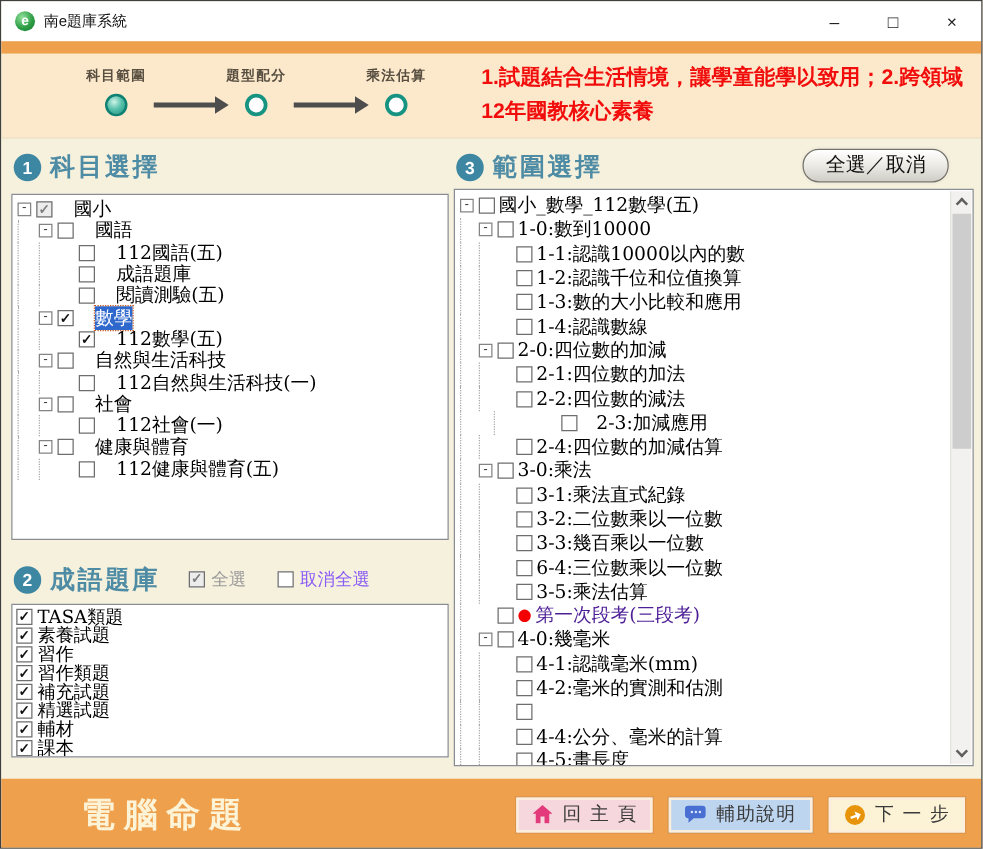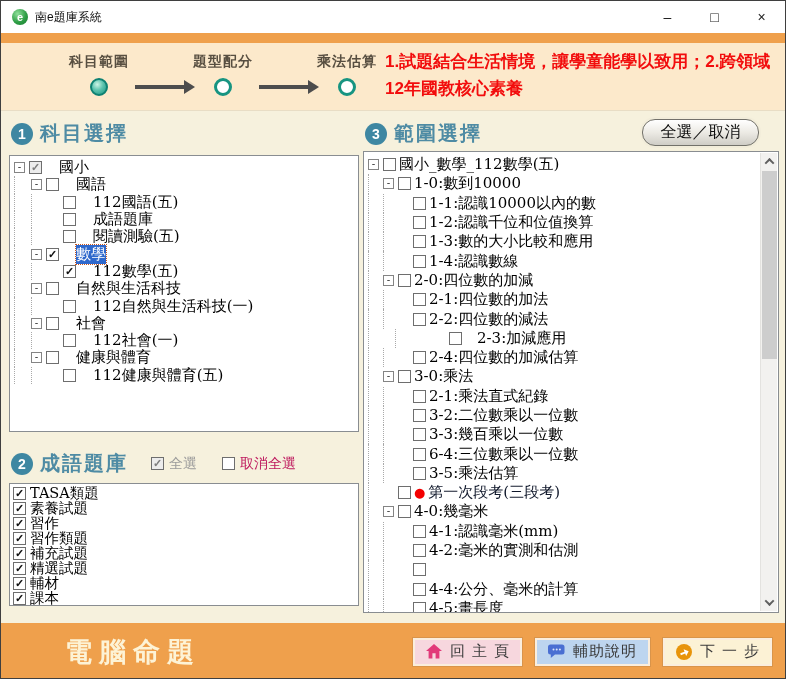--- a/index.html
+++ b/index.html
@@ -19,21 +19,21 @@
   .win-controls { margin-left:auto; display:flex; height:100%; }
   .wc { width:47px; height:100%; display:flex; align-items:center; justify-content:center;
     font-size:14px; color:#222; cursor:pointer; }
   
   .strip { position:absolute; left:0; top:32px; width:100%; height:10px; background:#efa04c; }
   
   .header { position:absolute; left:0; top:42px; width:100%; height:68px; background:#fce9cb;
     border-bottom:1px solid #e8ddc5; }
   .stepper { position:absolute; left:68px; top:10px; display:flex; align-items:flex-end; }
   .step { display:flex; flex-direction:column; align-items:center; }
-  .step-label { font-size:14px; font-weight:bold; color:#584f41; letter-spacing:1px; margin-bottom:7px; white-space:nowrap; }
+  .step-label { font-size:11px; font-weight:bold; color:#584f41; letter-spacing:1px; margin-bottom:7px; white-space:nowrap; }
   .step-circle { width:18px; height:18px; border-radius:50%; }
   .step-circle.active { border:2px solid #0e8172;
     background:radial-gradient(circle at 38% 32%, #cdf4e6 0%, #5cc3ae 45%, #179481 100%); }
   .step-circle.inactive { border:3px solid #179481; background:#fff; }
   .arrow { width:56px; height:4px; background:#4d4d4d; margin:0 2px 7px 6px; position:relative; }
   .arrow::after { content:""; position:absolute; right:-4px; top:50%; transform:translateY(-50%);
     border-left:11px solid #4d4d4d; border-top:7px solid transparent; border-bottom:7px solid transparent; }
   .notice { position:absolute; left:384px; top:5px; width:401px; overflow:hidden;
     color:#f20d0d; font-weight:bold; font-size:17px; line-height:27px; }
   .notice div { white-space:nowrap; }
@@ -51,26 +51,26 @@
   .exp { width:11px; height:11px; border:1px solid #848484; background:#fff; color:#333;
     font-size:10px; line-height:8px; text-align:center; flex:0 0 auto; margin-right:4px;
     font-family:"DejaVu Sans Mono", monospace; }
   .exsp { width:11px; flex:0 0 auto; margin-right:4px; }
   .cbx { width:13px; height:13px; border:1px solid #6e6e6e; background:#fff; color:#111;
     font-size:11px; line-height:11px; font-weight:bold; text-align:center; flex:0 0 auto; }
   .cbx.part { background:#ececec; color:#7e7e7e; }
   .tlb { margin-left:3px; white-space:nowrap; }
   .tlb.gap { margin-left:17px; }
   .tlb.sel { background:#2e68cc; color:#fff; outline:1px dotted #c8571f; }
-  .tlb.redlb { color:#0f172a; }
+  .tlb.redlb { color:#4c1d95; }
   .dot { color:#f40000; font-size:13px; margin-left:3px; line-height:13px; }
   
   .sec2-extra { display:flex; align-items:center; font-size:14px; }
   .mini-lb.dim { color:#9b9b9b; }
-  .mini-lb { margin-left:5px; color:#be185d; }
+  .mini-lb { margin-left:5px; color:#8b5cf6; }
   
   .srclist { padding-top:2px; font-family:"DejaVu Serif", serif; font-size:14.5px; }
   .srow { display:flex; align-items:center; height:15px; padding-left:3px; }
   .slb { margin-left:4px; white-space:nowrap; }
   
   .toggle-btn { position:absolute; right:26px; top:8px; width:117px; height:27px; border-radius:13px;
     border:1px solid #72716a; background:linear-gradient(#ffffff, #eceae4 50%, #cfcdc6);
     box-shadow:0 0 0 2px #f2edda; font-size:16px; color:#101010;
     display:flex; align-items:center; justify-content:center; cursor:pointer; white-space:nowrap; }
   
@@ -361,21 +361,21 @@
             <span class="guide" style="width: 15px;"></span>
             <span class="exp">-</span>
             <span class="cbx"></span>
             <span class="tlb">3-0:乘法</span>
           </div>
           <div class="trow" style="height: 19.3px;">
             <span class="guide" style="width: 15px;"></span>
             <span class="guide" style="width: 15px;"></span>
             <span class="exsp"></span>
             <span class="cbx"></span>
-            <span class="tlb">2-1:乘法直式紀錄</span>
+            <span class="tlb">3-1:乘法直式紀錄</span>
           </div>
           <div class="trow" style="height: 19.3px;">
             <span class="guide" style="width: 15px;"></span>
             <span class="guide" style="width: 15px;"></span>
             <span class="exsp"></span>
             <span class="cbx"></span>
             <span class="tlb">3-2:二位數乘以一位數</span>
           </div>
           <div class="trow" style="height: 19.3px;">
             <span class="guide" style="width: 15px;"></span>

